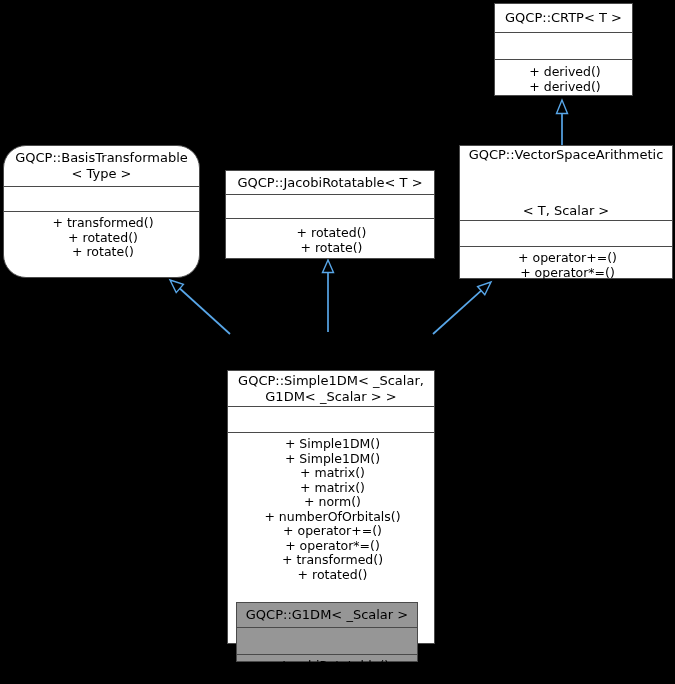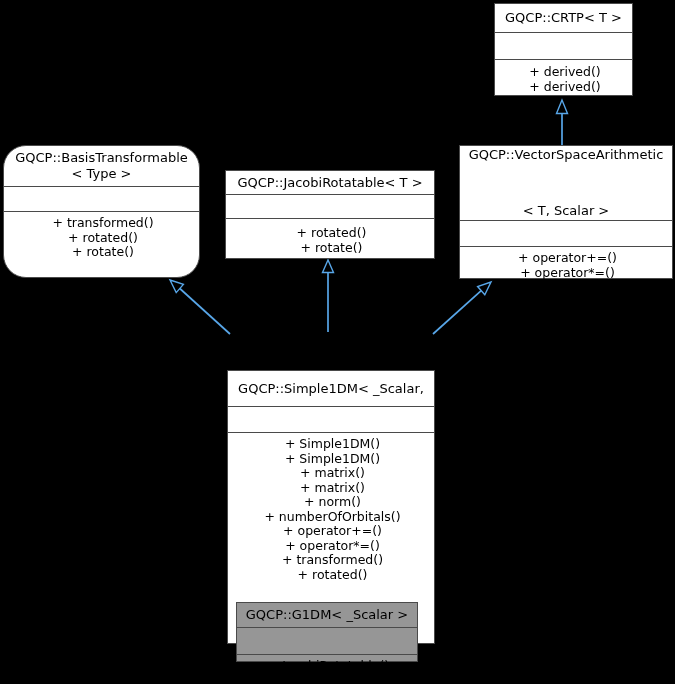--- a/index.html
+++ b/index.html
@@ -129,20 +129,21 @@
         <div class="compartment-attrs" style="flex-basis: 26px;"></div>
         <div class="compartment-methods multi">
           <div class="method-row">+ operator+=()</div>
           <div class="method-row">+ operator*=()</div>
           <div class="method-row">+ operator-()</div>
         </div>
       </div>
       <div class="class-node" style="left: 227px; top: 332px; width: 208px; height: 274px; margin-top: 38px;">
         <div class="compartment-title" style="flex-basis: 36px;">
           <span>GQCP::Simple1DM&lt; _Scalar,</span>
+          <span>G1DM&lt; _Scalar &gt; &gt;</span>
         </div>
         <div class="compartment-attrs" style="flex-basis: 26px;"></div>
         <div class="compartment-methods multi">
           <div class="method-row">+ Simple1DM()</div>
           <div class="method-row">+ Simple1DM()</div>
           <div class="method-row">+ matrix()</div>
           <div class="method-row">+ matrix()</div>
           <div class="method-row">+ norm()</div>
           <div class="method-row">+ numberOfOrbitals()</div>
           <div class="method-row">+ operator+=()</div>

